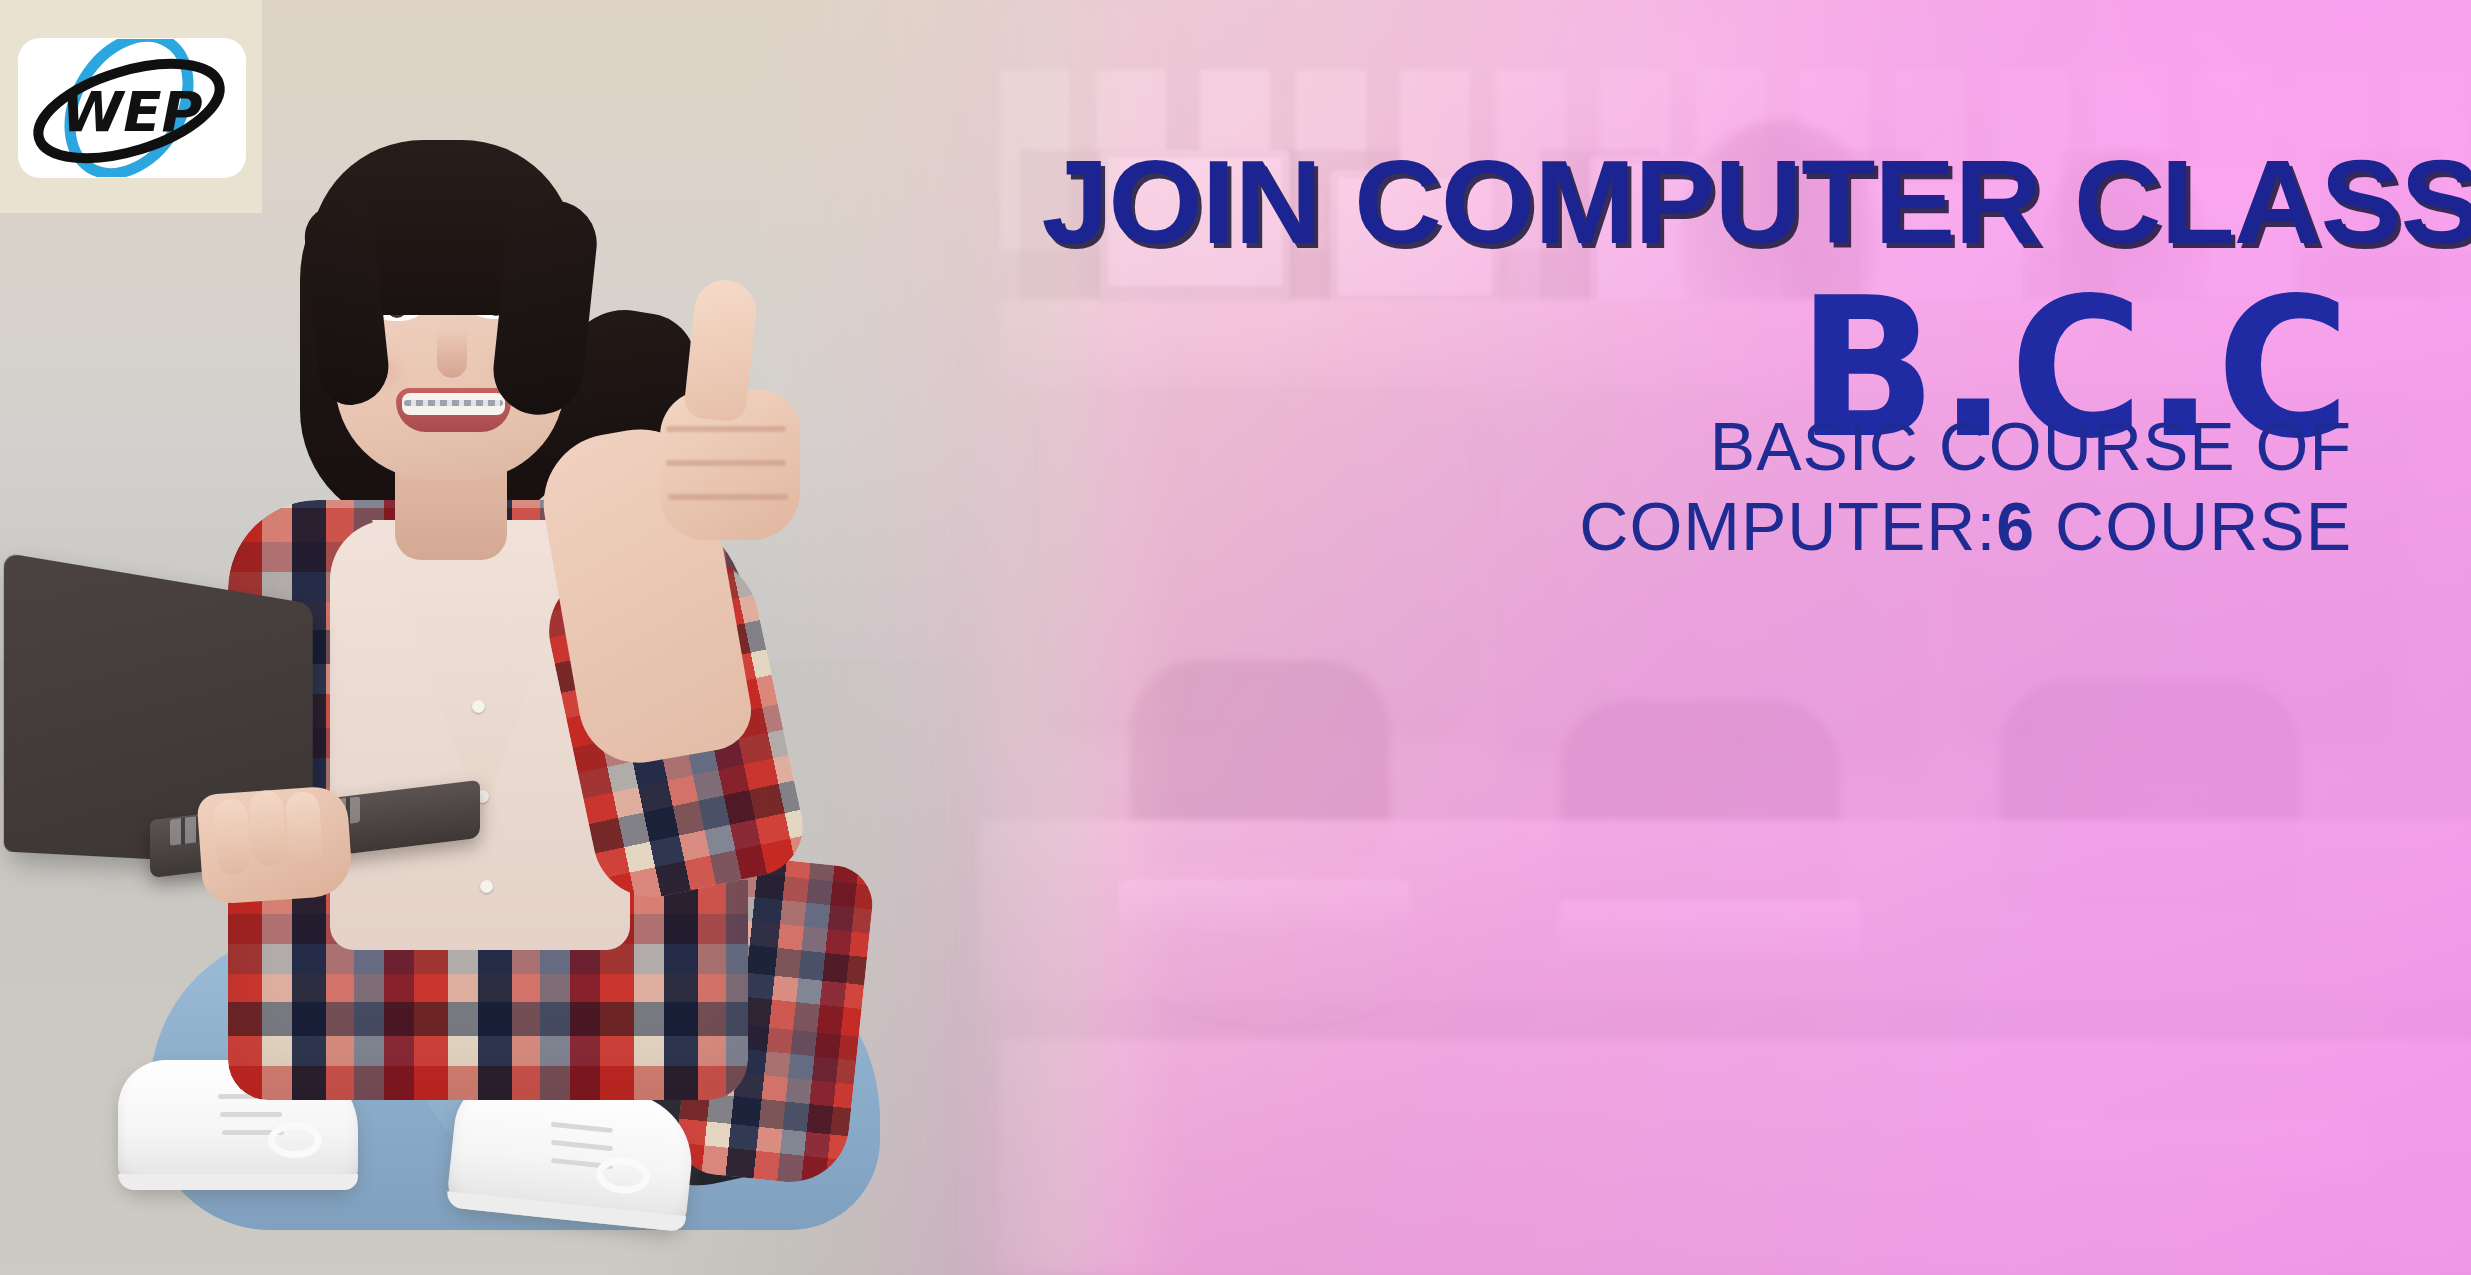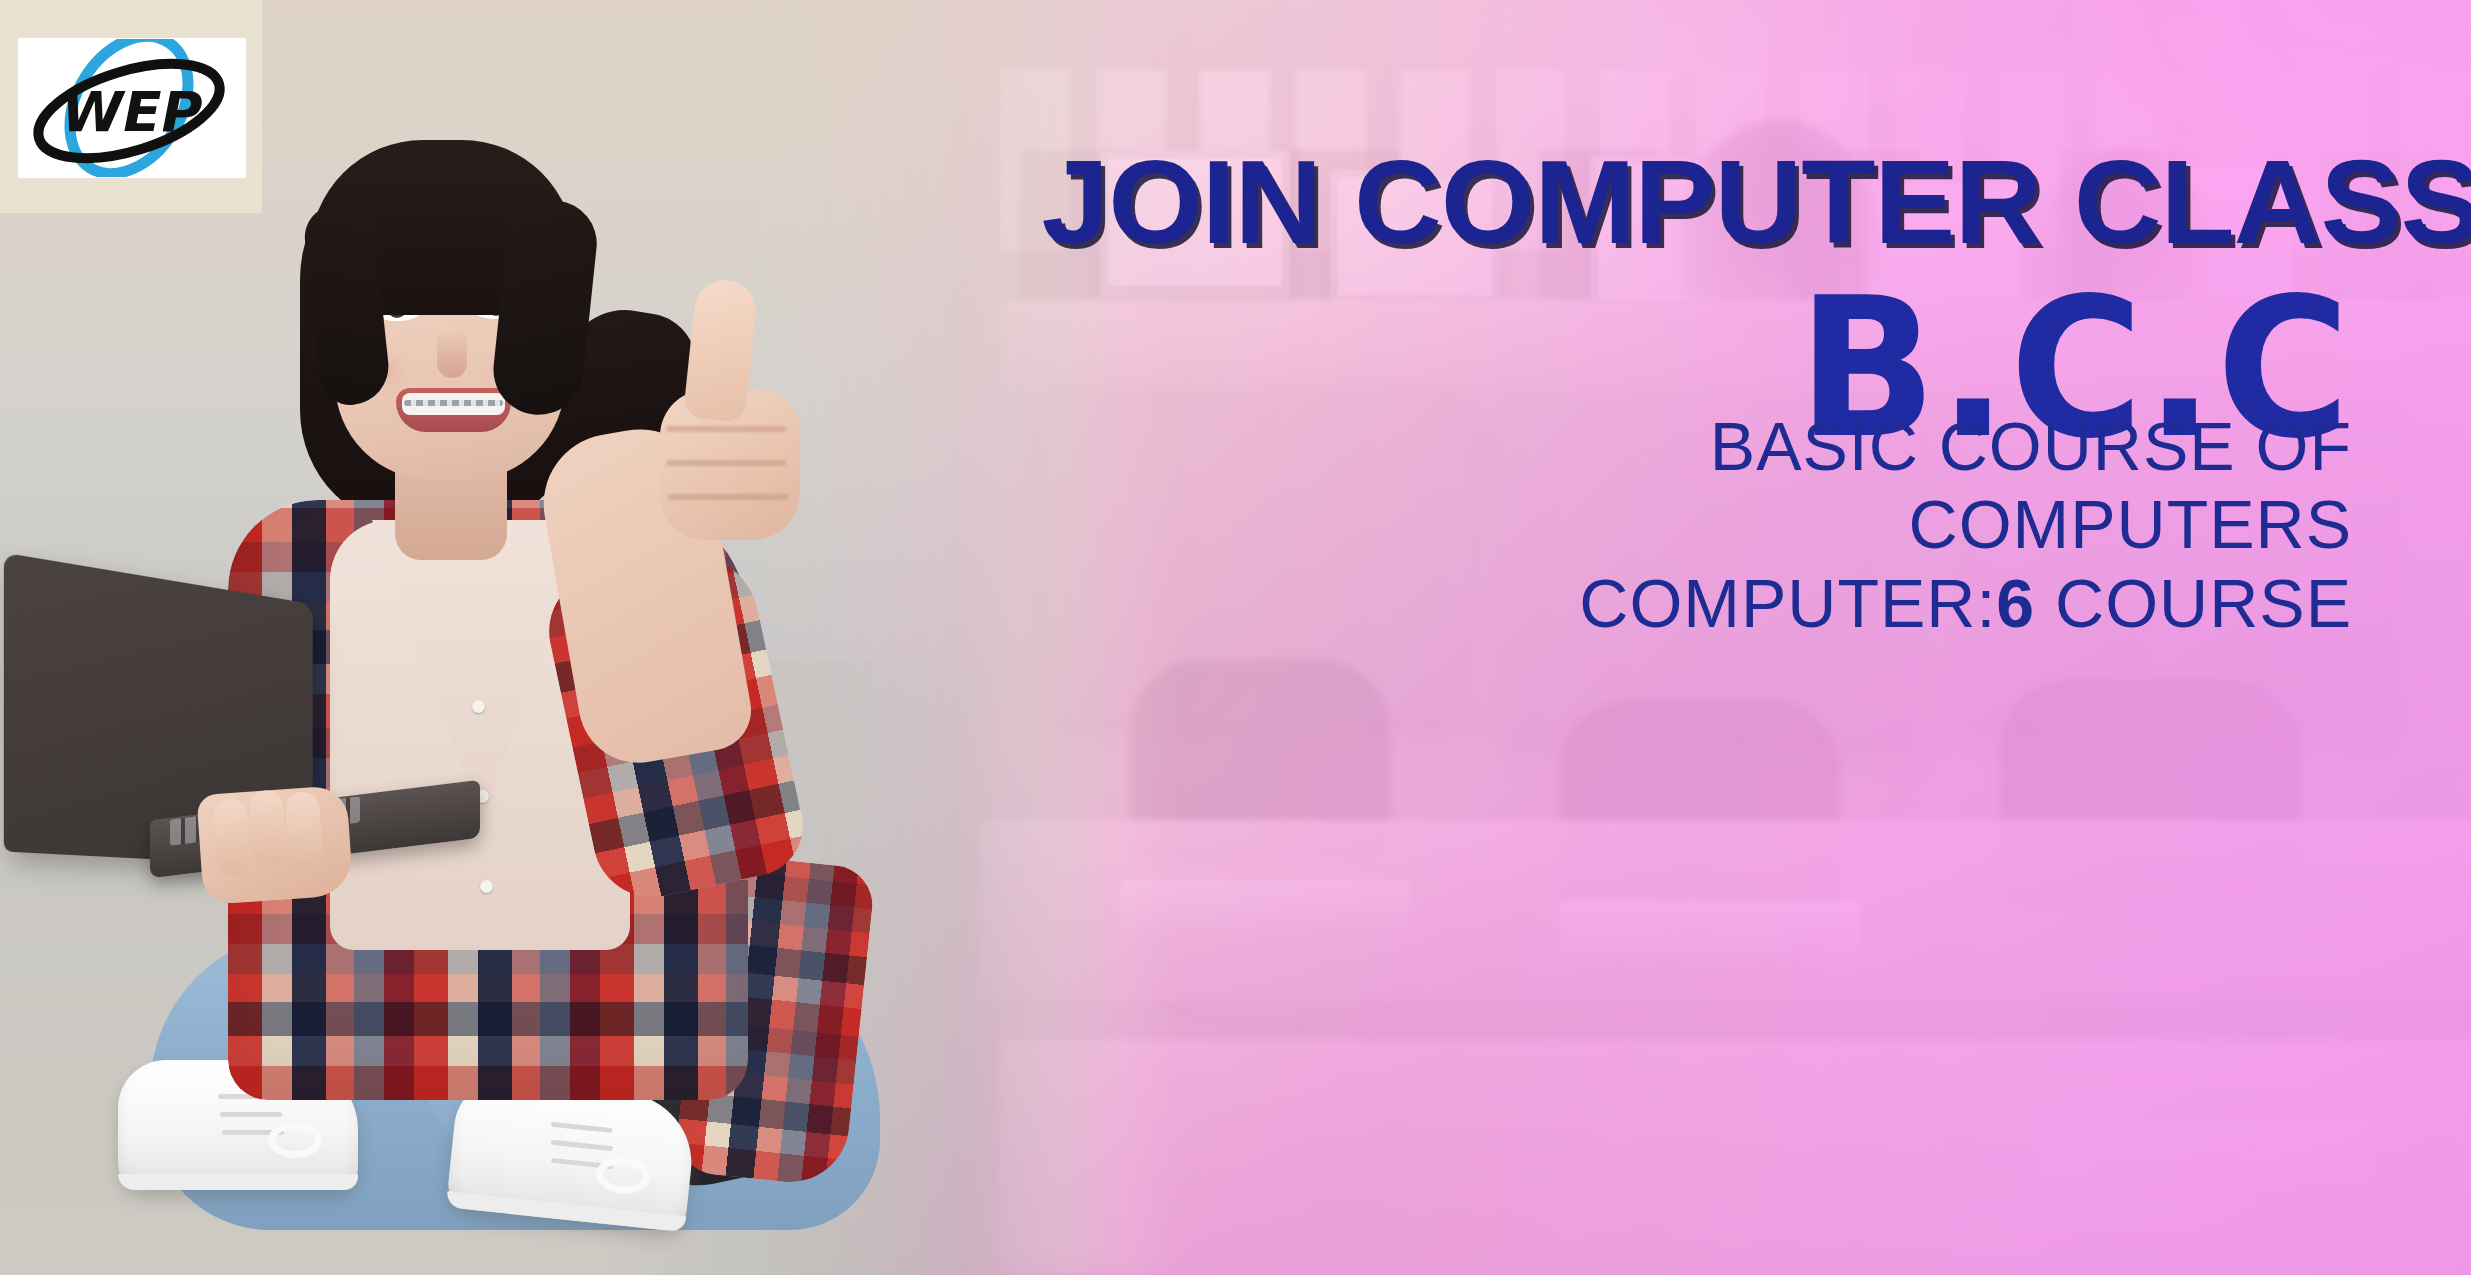--- a/index.html
+++ b/index.html
@@ -371,21 +371,21 @@
   }
 
   
   .logo-plate {
     position:absolute; left:0; top:0; width:262px; height:213px;
     background:#e9e2d0;
   }
   .logo-box {
     position:absolute; left:18px; top:38px; width:228px; height:140px;
     background:#ffffff;
-    display:flex; align-items:center; justify-content:center;
+    display:flex; align-items:center; justify-content:center;border-radius:22px;
   }
   .logo-box svg { width:226px; height:138px; display:block; }
 
   
   .headline {
     position:absolute; left:1080px; top:142px; width:1280px;
     text-align:right;
     font-family:"Liberation Sans", sans-serif;
     font-weight:bold;
     font-size:118px;
@@ -581,18 +581,17 @@
       </svg>
     </div>
   </div>
 
   <div class="headline">JOIN COMPUTER CLASS</div>
 
   <div class="bcc">B.C.C</div>
 
   <div class="subtext">
     <span class="line">BASIC COURSE OF</span>
-    <span class="line">COMPUTERS</span>
     <span class="line dur"><span>COMPUTER:</span><span class="num">6</span> <span>COURSE</span></span>
   </div>
 
 
 </div>
 
 </body></html>

